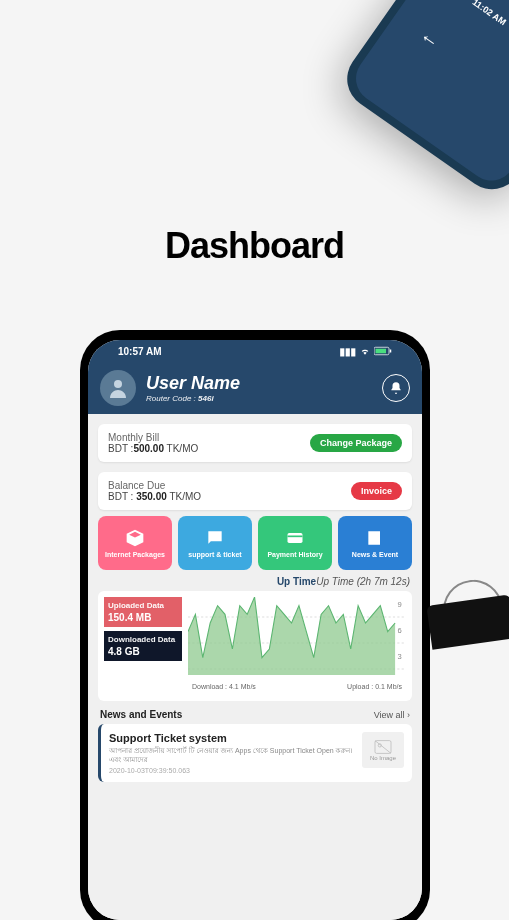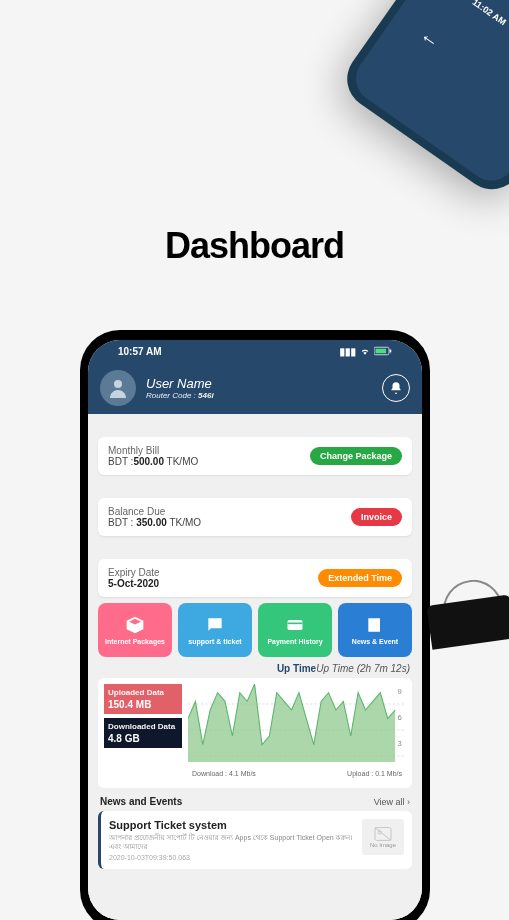--- a/index.html
+++ b/index.html
@@ -6,25 +6,25 @@
 body{background:#f5f5f5;width:509px;height:920px;position:relative;overflow:hidden}
 .page-title{position:absolute;top:225px;left:0;right:0;text-align:center;font-size:36px;font-weight:900;color:#000;letter-spacing:-1px}
 .phone-frame{position:absolute;top:330px;left:80px;width:350px;height:600px;background:#000;border-radius:40px;padding:10px 8px;overflow:hidden}
 .phone-screen{width:100%;height:100%;background:#fff;border-radius:32px;overflow:hidden;position:relative}
 .status-bar{height:22px;background:#26486b;color:#fff;display:flex;align-items:center;justify-content:space-between;padding:0 30px;font-size:10px;font-weight:600}
 .status-icons{display:flex;gap:4px;align-items:center}
 .header{background:#26486b;color:#fff;padding:8px 12px;display:flex;align-items:center;justify-content:space-between}
 .user-info{display:flex;align-items:center;gap:10px}
 .avatar{width:36px;height:36px;border-radius:50%;background:#5a7a95;display:flex;align-items:center;justify-content:center}
 .avatar svg{width:24px;height:24px;fill:#c5d4e0}
-.user-name{font-size:13px;font-weight:400;font-style:italic}
+.user-name{font-size:18px;font-weight:700;font-style:italic}
 .user-code{font-size:8px;font-style:italic;opacity:.9}
 .bell{width:28px;height:28px;border:1.5px solid #fff;border-radius:50%;display:flex;align-items:center;justify-content:center}
 .content{padding:0 10px;background:#f0f0f0;height:calc(100% - 70px);overflow:hidden}
-.card{background:#fff;border-radius:6px;margin-top:23px;padding:8px 10px;box-shadow:0 1px 2px rgba(0,0,0,.08)}
+.card{background:#fff;border-radius:6px;margin-top:10px;padding:8px 10px;box-shadow:0 1px 2px rgba(0,0,0,.08)}
 .info-row{display:flex;justify-content:space-between;align-items:center}
 .info-left{font-size:10px;color:#444}
 .info-label{color:#666}
 .info-value{color:#222;font-weight:600}
 .pill{padding:4px 10px;border-radius:12px;font-size:9px;color:#fff;font-weight:600}
 .pill-green{background:#28a745}
 .pill-red{background:#e63946}
 .pill-orange{background:#ff8c00}
 .tiles{display:flex;gap:6px;margin-top:6px}
 .tile{flex:1;border-radius:8px;padding:6px 4px;color:#fff;text-align:center;display:flex;flex-direction:column;align-items:center;justify-content:center;min-height:54px}
@@ -125,27 +125,20 @@
       </div>
 
       <div class="card info-row">
         <div class="info-left">
           <div class="info-label">Balance Due</div>
           <div><span>BDT :</span> <span class="info-value">350.00</span> <span>TK/MO</span></div>
         </div>
         <div class="pill pill-red">Invoice</div>
       </div>
 
-      <div class="card info-row">
-        <div class="info-left">
-          <div class="info-label">Expiry Date</div>
-          <div class="info-value">5-Oct-2020</div>
-        </div>
-        <div class="pill pill-orange">Extended Time</div>
-      </div>
 
       <div class="tiles">
         <div class="tile t-pink">
           <svg class="tile-icon" viewBox="0 0 24 24" fill="#fff">
               <path d="M12 2L2 7v10l10 5 10-5V7L12 2zm0 2.5L19 8l-7 3.5L5 8l7-3.5z"></path>
             </svg>
           <div class="tile-label">Internet
 Packages</div>
         </div>
         <div class="tile t-blue">

